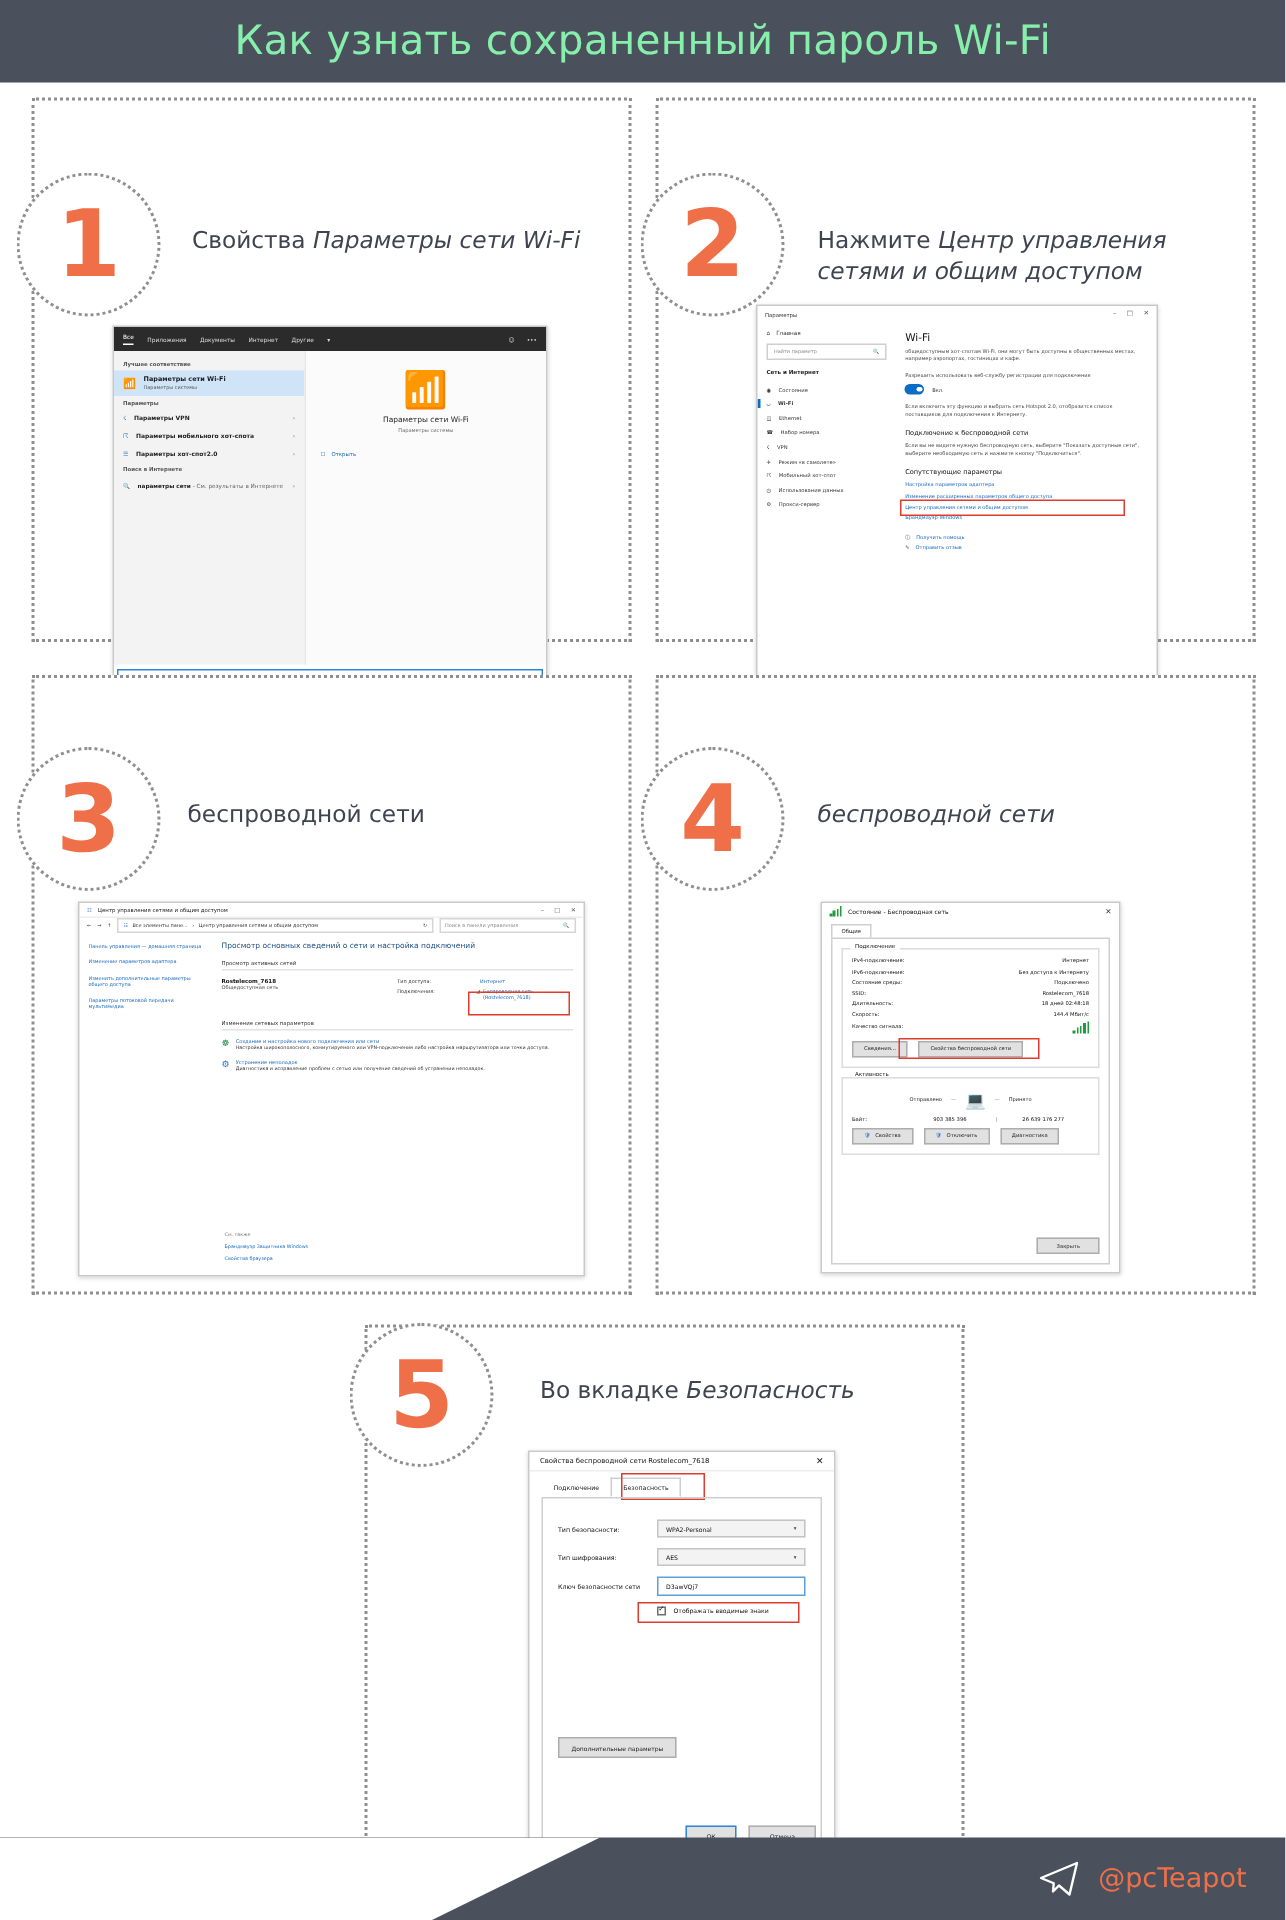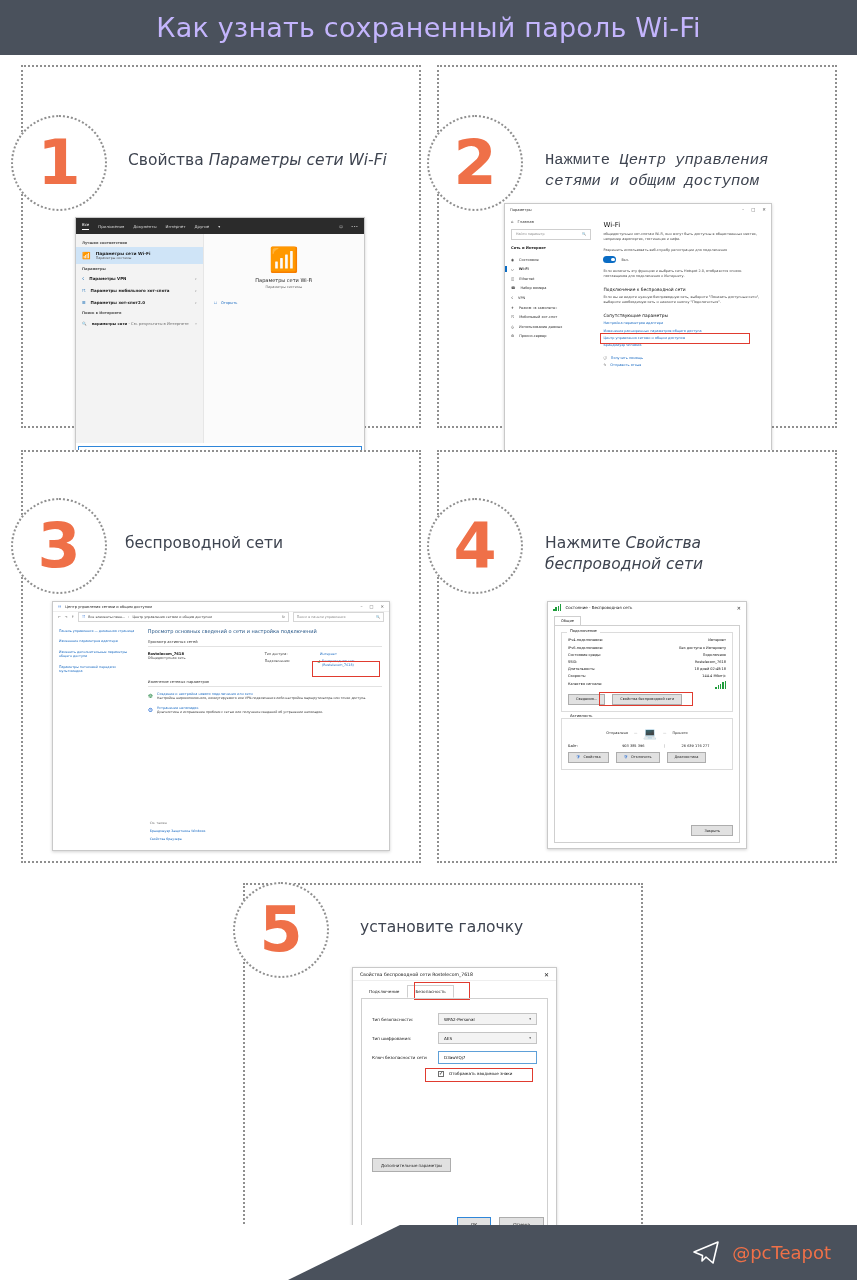--- a/index.html
+++ b/index.html
@@ -10,21 +10,21 @@
     font-family: "DejaVu Sans", "Liberation Sans", sans-serif;
     overflow: hidden;
     position: relative;
   }
   
   .header {
     height: 55px; background:#4a515c;
     display:flex; align-items:center; justify-content:center;
   }
   .header h1 {
-    margin:0; color:#c4b5fd; font-size:27px; font-weight:400;
+    margin:0; color:#86efac; font-size:27px; font-weight:400;
     letter-spacing:.2px;
   }
   
   .steps { position:relative; }
   .step-card {
     position:absolute;
     border:2px dotted #8f8f8f;
     background:#fff;
   }
   .badge {
@@ -263,21 +263,21 @@
       <span class="tb-ico" style="background:#e7c12b;border-radius:50%;"></span>
       <span class="tb-ico" style="background:#3a7ec4;"></span>
       <span class="tb-ico" style="background:#cfcfcf;border-radius:50%;"></span>
     </div>
   </div>
 
   <div class="step-card" style="left:437px; top:10px; width:400px; height:363px;"></div>
   <div class="badge" style="left:427px; top:60px;">
     <span>2</span>
   </div>
-  <div class="step-title" style="left:545px; top:95px; width:270px;font-family:Liberation Mono, monospace;">
+  <div class="step-title" style="left:545px; top:95px; width:270px;">
     <span>Нажмите </span><i>Центр управления сетями и общим доступом</i>
   </div>
 
   <div class="shot" style="left:504px; top:148px; width:268px; height:268px;">
     <div class="s2-title">
       <span>Параметры</span>
       <span class="wbtns">
         <span>–</span>
         <span>□</span>
         <span>✕</span>
@@ -450,21 +450,20 @@
         </div>
       </div>
     </div>
   </div>
 
   <div class="step-card" style="left:437px; top:395px; width:400px; height:413px;"></div>
   <div class="badge" style="left:427px; top:443px;">
     <span>4</span>
   </div>
   <div class="step-title" style="left:545px; top:478px; width:270px;">
-    <div><span>Нажмите </span><i>Свойства</i></div>
     <div><i>беспроводной сети</i></div>
   </div>
 
   <div class="shot" style="left:547px; top:546px; width:200px; height:248px;">
     <div class="s4-title">
       <span class="bars">
           <i style="height:2.5px"></i>
           <i style="height:4px"></i>
           <i style="height:5.5px"></i>
           <i style="height:7px"></i>
@@ -551,21 +550,21 @@
         <div class="wbtn" style="padding:2.6px 12px;">Закрыть</div>
       </div>
     </div>
   </div>
 
   <div class="step-card" style="left:243px; top:828px; width:400px; height:372px;"></div>
   <div class="badge" style="left:233px; top:827px;">
     <span>5</span>
   </div>
   <div class="step-title" style="left:360px; top:862px; width:270px;">
-    <div>установите галочку</div>
+    <div><span>Во вкладке </span><i>Безопасность</i></div>
   </div>
 
   <div class="shot" style="left:352px; top:912px; width:205px; height:277px;">
     <div class="s5-title">
       <span>Свойства беспроводной сети Rostelecom_7618</span>
       <span class="x">✕</span>
     </div>
     <div class="s5-tabs">
       <span class="s5-tab">Подключение</span><span class="s5-tab active">Безопасность</span>
       <div class="redbox" style="left:61px; top:1px; width:56px; height:18px;"></div>

